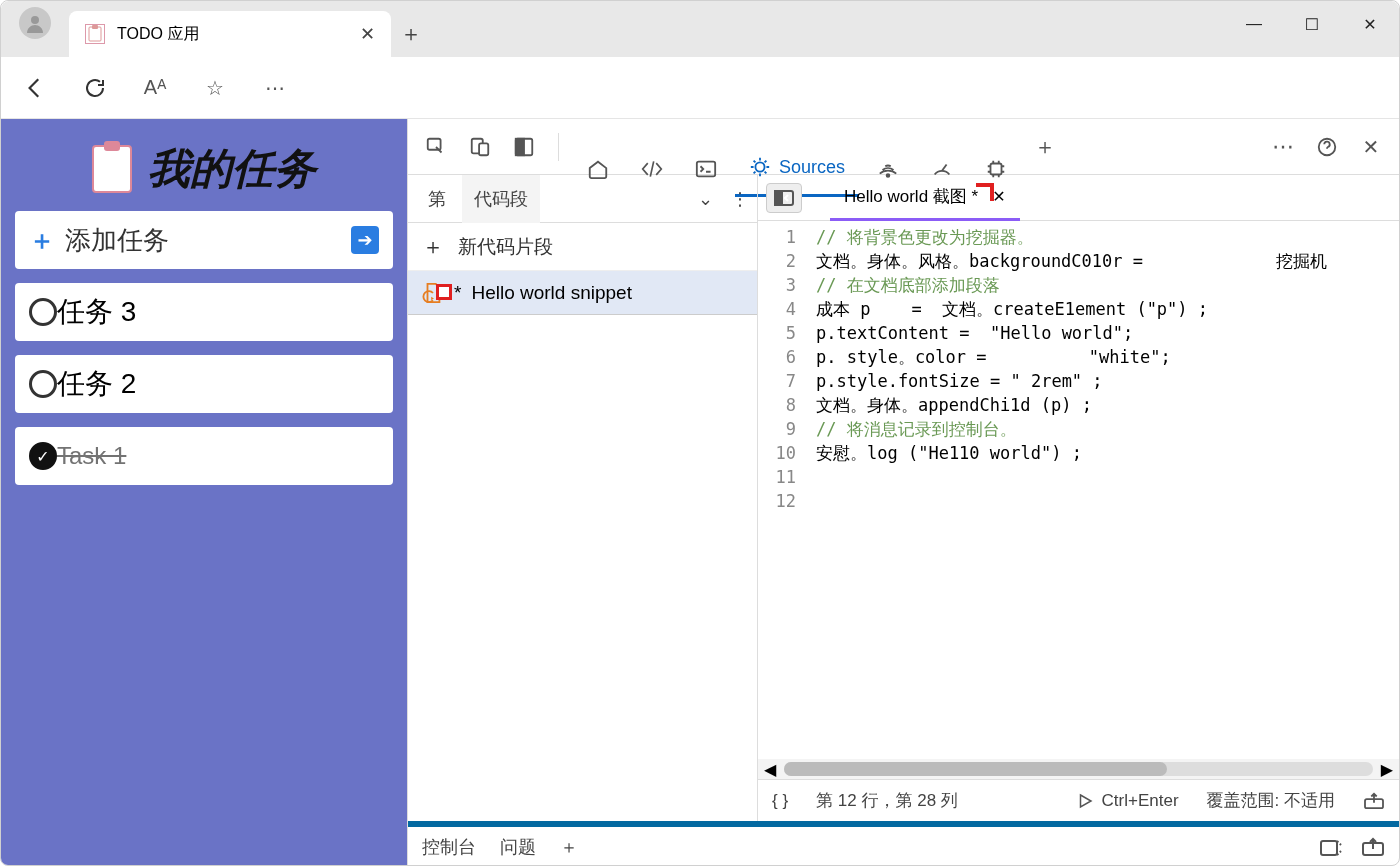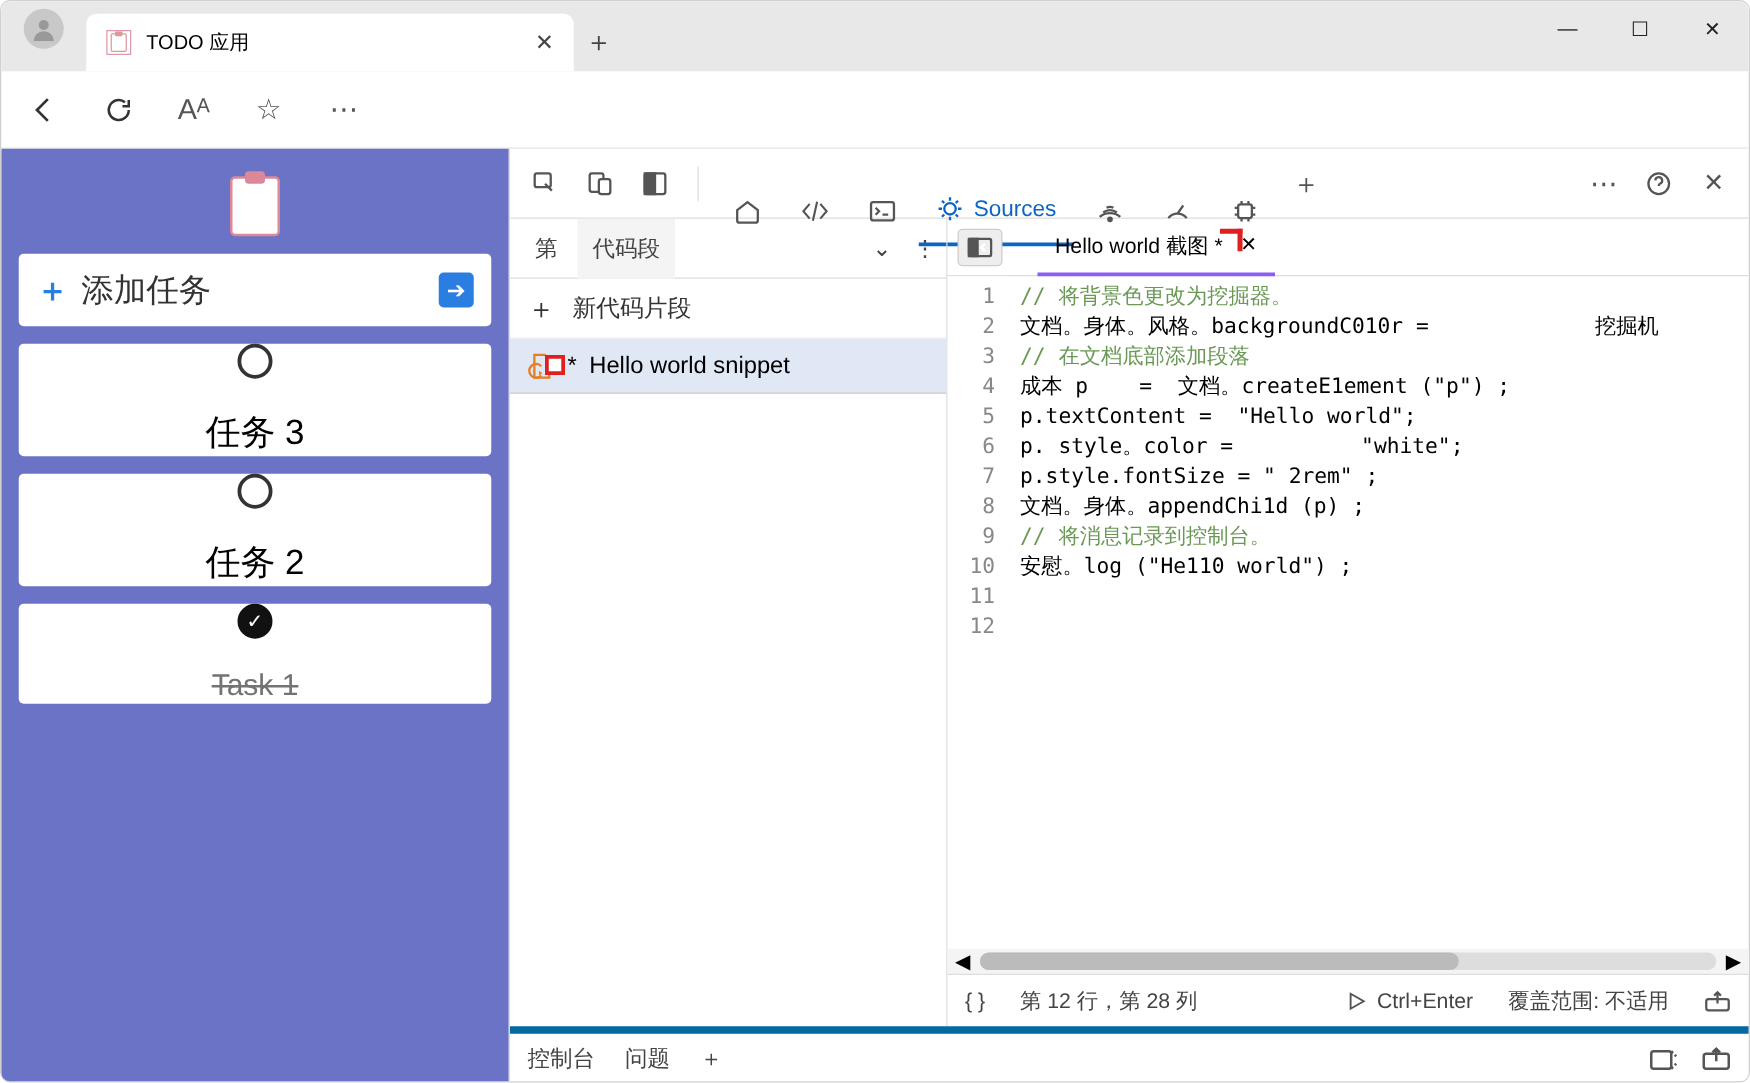--- a/index.html
+++ b/index.html
@@ -27,21 +27,21 @@
   background: #c8c8c8;
   border-radius: 50%;
   margin: 0 18px 12px 18px;
   align-self: center;
   display:flex; align-items:center; justify-content:center;
   color:#888;
 }
 .tab {
   background: #fff;
   height: 46px;
-  width: 390px;
+  width: 322px;
   display: flex;
   align-items: center;
   padding: 0 16px;
   border-radius: 8px 8px 0 0;
   gap: 12px;
   font-size: 16px;
 }
 .tab .favicon { width:20px; height:20px; background:#fff; border:1px solid #d9a; display:inline-block; }
 .tab .close { margin-left:auto; font-size:18px; color:#444; }
 .new-tab { width:40px; display:flex; align-items:center; justify-content:center; color:#444; font-size:22px; height:46px;}
@@ -54,41 +54,41 @@
   display:flex;
   align-items:center;
   padding: 0 16px;
   gap: 24px;
   border-bottom: 1px solid #e5e5e5;
 }
 .nav-btn { width:36px; height:36px; display:flex; align-items:center; justify-content:center; color:#333; }
 .url-box { flex:1; display:flex; align-items:center; gap:14px; padding:0 14px; height:44px; border-radius:22px;}
 .url-text { font-size:19px; color:#999; }
 .url-text .dark { color:#333; }
-.addrbar .icon-btn { width:36px; height:36px; display:flex; align-items:center; justify-content:center; color:#555; font-size:23px;}
+.addrbar .icon-btn { width:36px; height:36px; display:flex; align-items:center; justify-content:center; color:#555; font-size:20px;}
 
 
 .main-row { display:flex; height: calc(866px - 56px - 62px); }
 
 
 .page-preview {
   width: 406px;
   background: #6a73c6;
   padding: 22px 14px;
   display:flex;
   flex-direction:column;
   gap:14px;
 }
 .page-title { color:#111; font-size:42px; font-weight:600; display:flex; align-items:center; justify-content:center; gap:16px; font-style:italic;}
 .clipboard { width:40px; height:48px; background:#fff; border:2px solid #d89; border-radius:4px; display:inline-block; position:relative;}
 .clipboard::before { content:""; position:absolute; top:-6px; left:10px; width:16px; height:10px; background:#d89; border-radius:3px; }
 .add-card { background:#fff; height:58px; display:flex; align-items:center; padding:0 14px; border-radius:4px; font-size:26px; color:#333; gap:10px;}
 .add-card .arrow { margin-left:auto; width:28px; height:28px; background:#2a7de1; border-radius:4px; color:#fff; display:flex; align-items:center; justify-content:center; font-size:18px;}
 .section-head { text-align:center; color:#111; font-size:24px; margin-top:14px;}
-.task-card { background:#fff; min-height:58px; display:flex; align-items:center; padding:0 14px; border-radius:4px; font-size:28px; gap:24px;flex-direction:column;}
+.task-card { background:#fff; min-height:58px; display:flex; align-items:center; padding:0 14px; border-radius:4px; font-size:28px; gap:0;}
 .task-card .circle { width:28px; height:28px; border:3px solid #333; border-radius:50%; }
 .task-card.done .circle { background:#111; border-color:#111; color:#fff; display:flex; align-items:center; justify-content:center; font-size:16px;}
 .task-card.done .label { text-decoration:line-through; color:#737373; font-size:24px;}
 
 
 .devtools { flex:1; display:flex; flex-direction:column; border-left:1px solid #ddd;}
 .dt-top {
   height:56px;
   display:flex; align-items:center;
   border-bottom:1px solid #ddd;
@@ -180,20 +180,21 @@
   <div class="icon-btn">Aᴬ</div>
   <div class="icon-btn">☆</div>
   <div class="icon-btn">⋯</div>
 </div>
 
 <div class="main-row">
 
   <div class="page-preview">
     <div class="page-title">
       <span class="clipboard"></span>
+      <span>我的任务</span>
     </div>
     <div class="add-card">
       <span style="color:#2a7de1;font-weight:bold;">＋</span>
       <span>添加任务</span>
       <span class="arrow">➔</span>
     </div>
     <div class="task-card">
       <span class="circle"></span>
       <span class="label">任务 3</span>
     </div>

